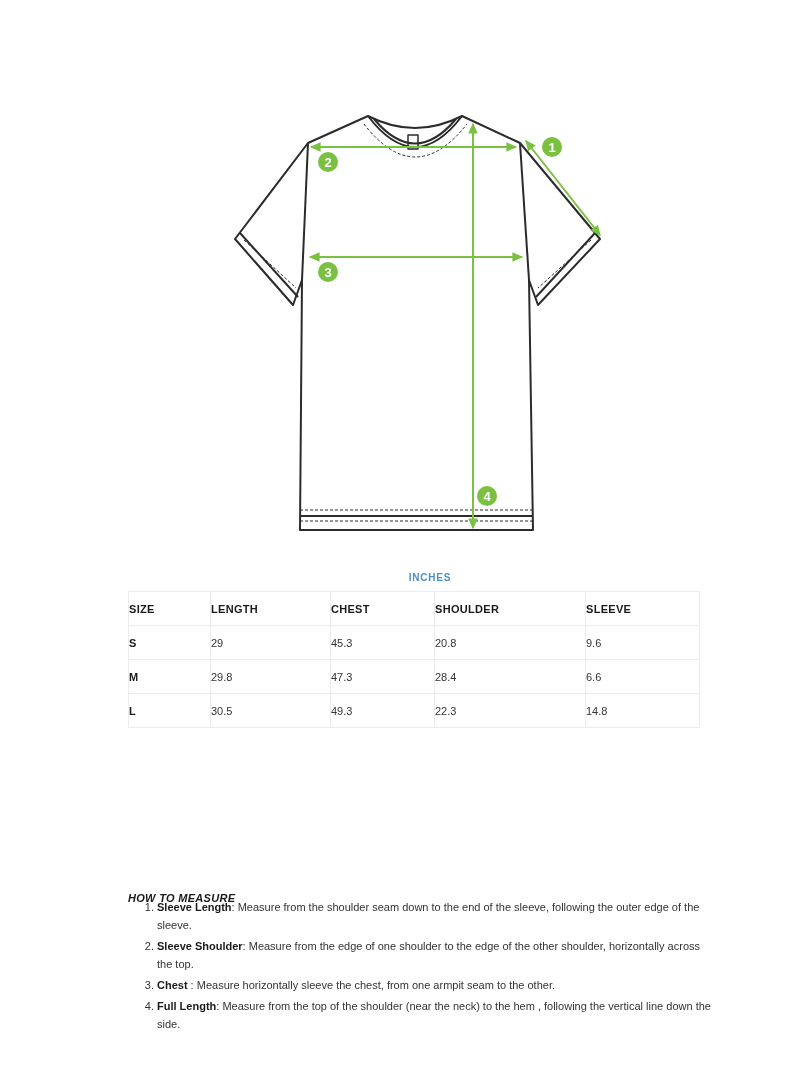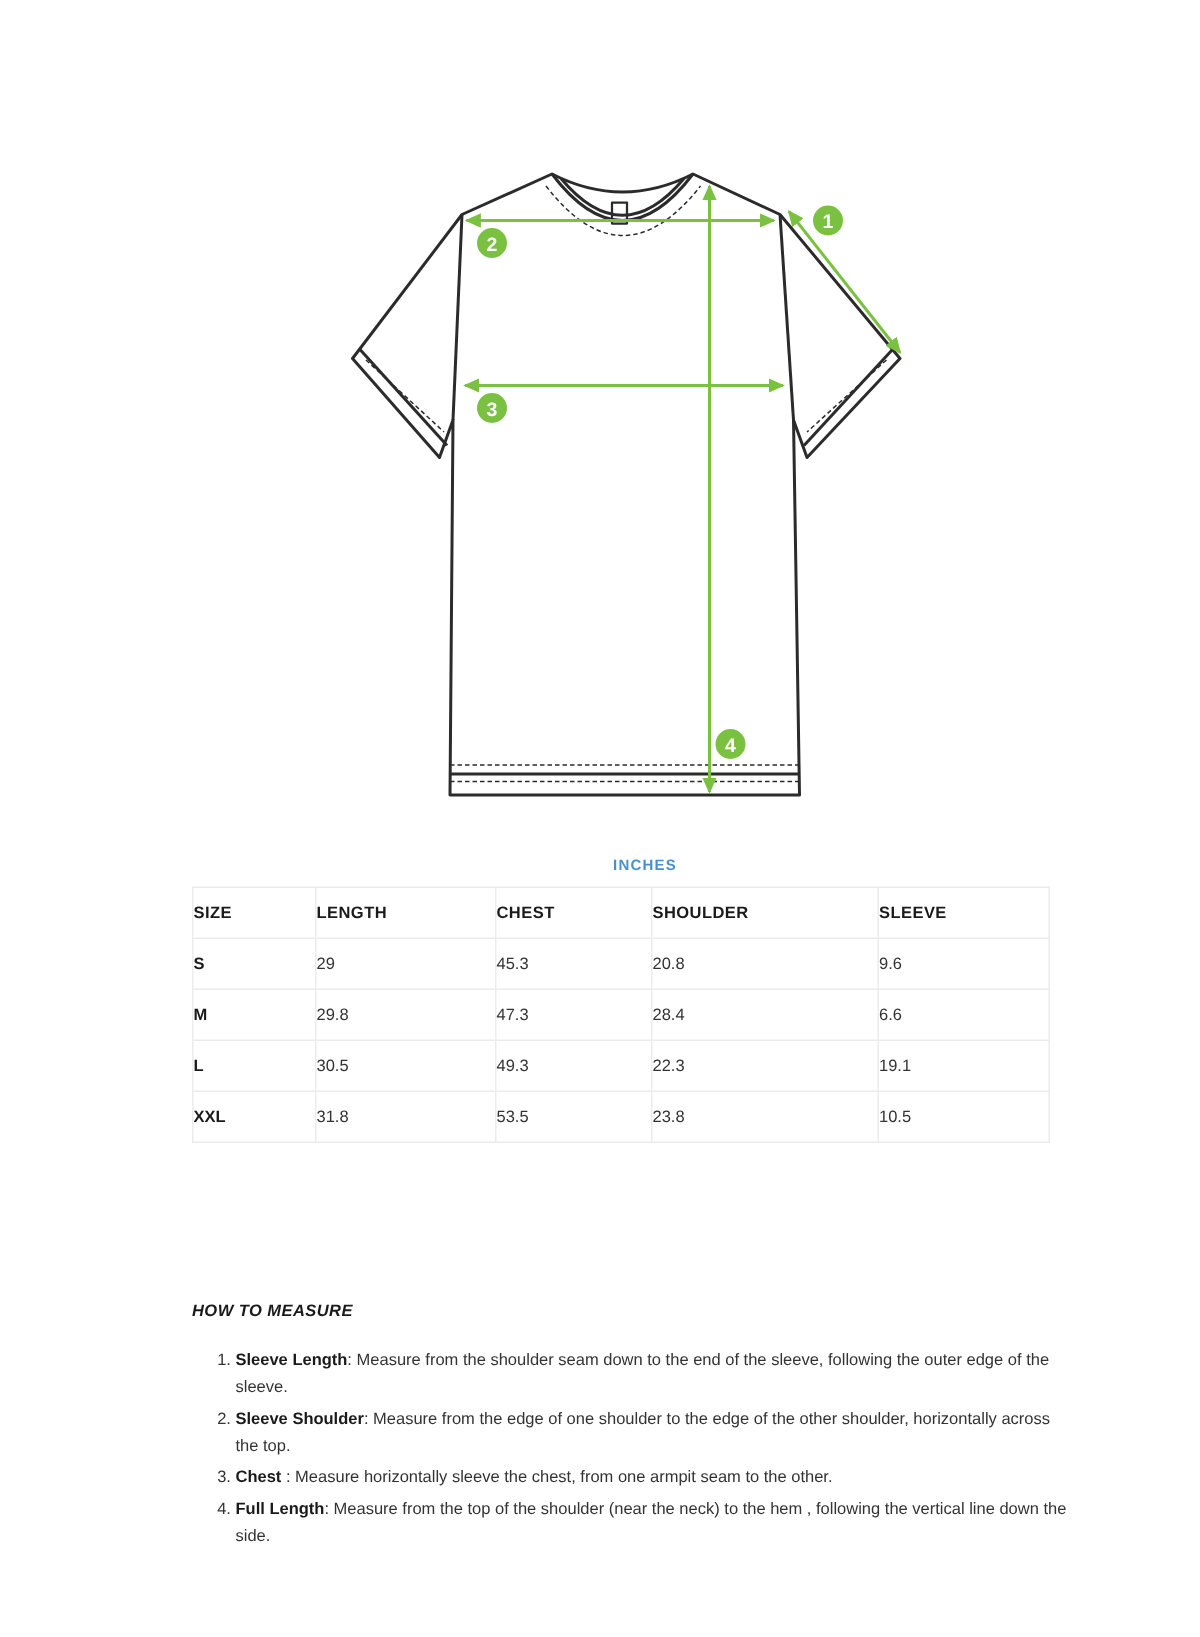--- a/index.html
+++ b/index.html
@@ -17,21 +17,21 @@
       border-collapse: collapse; table-layout: fixed;
     }
     table.size-table th, table.size-table td {
       border: 1px solid #ececec; height: 33px; text-align: left;
       font-size: 11px; padding: 0;
     }
     table.size-table th { font-weight: bold; color: #1a1a1a; letter-spacing: 0.3px; }
     table.size-table td { color: #333; }
     table.size-table td.size-col { font-weight: bold; color: #1a1a1a; }
     .how-title {
-      position: absolute; left: 128px; top: 868px;
+      position: absolute; left: 128px; top: 892px;
       font-size: 11px; font-weight: bold; font-style: italic; color: #1a1a1a; letter-spacing: 0.3px;
     }
     ol.steps {
       position: absolute; left: 128px; top: 898px; width: 560px; margin: 0;
       padding-left: 29px; font-size: 11px; color: #333; line-height: 18px;
     }
     ol.steps li { margin-bottom: 3px; }
     ol.steps b { color: #1a1a1a; margin-top: 20px; }
   </style>
 </head>
@@ -123,28 +123,21 @@
       <td>29.8</td>
       <td>47.3</td>
       <td>28.4</td>
       <td>6.6</td>
     </tr>
     <tr>
       <td class="size-col">L</td>
       <td>30.5</td>
       <td>49.3</td>
       <td>22.3</td>
-      <td>19.1</td>
-    </tr>
-    <tr>
-      <td class="size-col">XXL</td>
-      <td>31.8</td>
-      <td>53.5</td>
-      <td>23.8</td>
-      <td>10.5</td>
+      <td>14.8</td>
     </tr>
   </tbody>
 </table>
 
 <div class="how-title">HOW TO MEASURE</div>
 
 <ol class="steps">
   <li><b>Sleeve Length</b><span>: </span><span>Measure from the shoulder seam down to the end of the sleeve, following the outer edge of the sleeve.</span></li>
   <li><b>Sleeve Shoulder</b><span>: </span><span>Measure from the edge of one shoulder to the edge of the other shoulder, horizontally across the top.</span></li>
   <li><b>Chest</b><span> : </span><span>Measure horizontally sleeve the chest, from one armpit seam to the other.</span></li>

